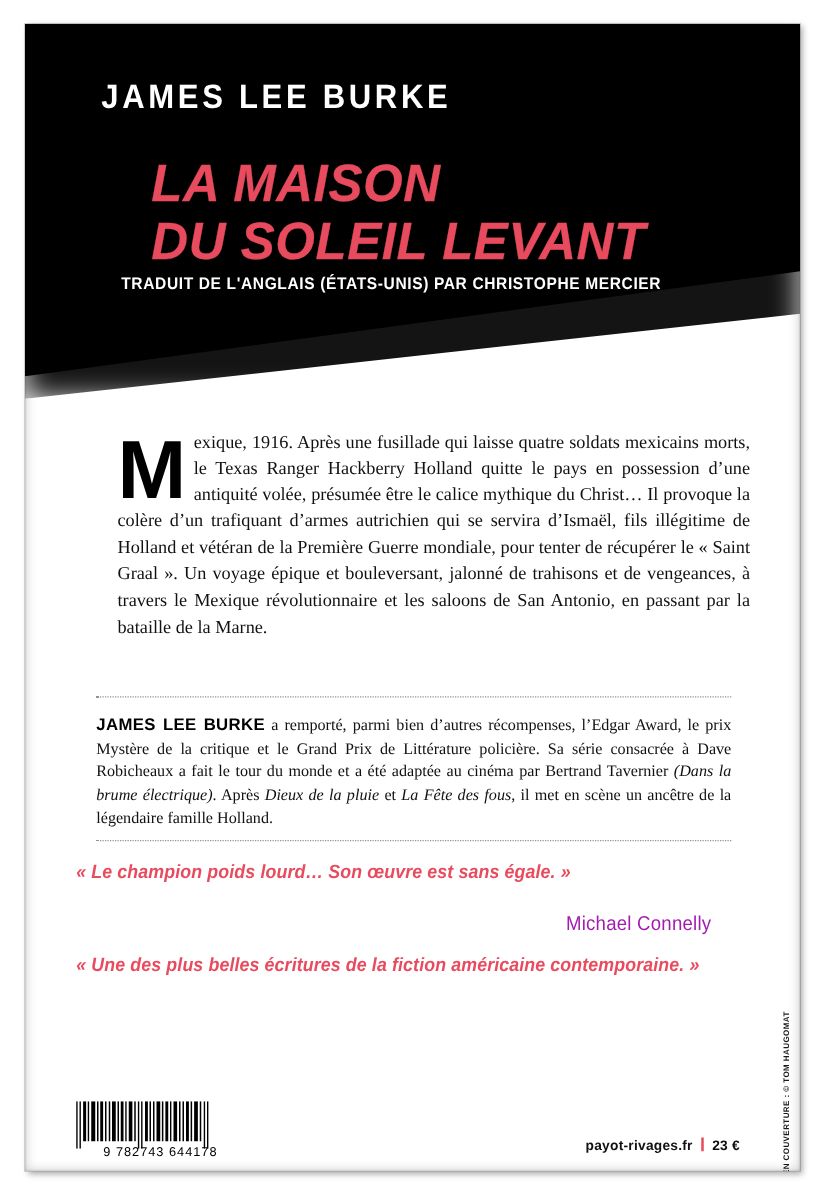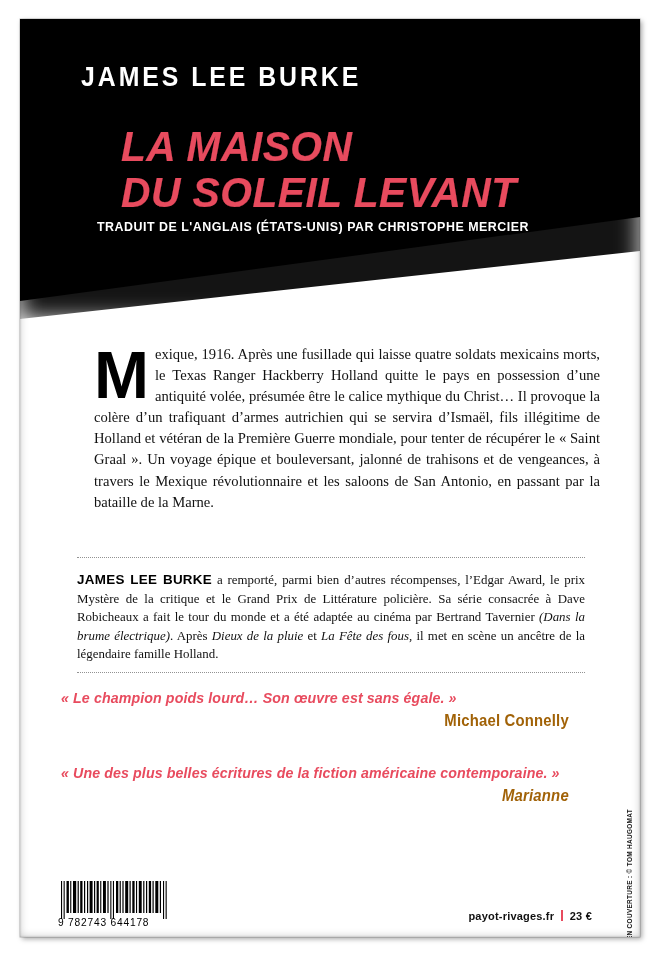--- a/index.html
+++ b/index.html
@@ -193,27 +193,27 @@
     font-style: italic;
     font-weight: 700;
     font-size: 15.3px;
     letter-spacing: 0.1px;
     color: #E84B5E;
     transform: scaleX(0.93);
     transform-origin: left center;
     white-space: nowrap;
   }
   .quote-source {
-    margin-top: 5px;
+    margin-top: 24px;
     text-align: right;
     font-family: "Liberation Sans Narrow", "Liberation Sans", sans-serif;
-    font-weight: 700;
+    font-weight: 400;
     font-size: 16px;
     letter-spacing: 0.2px;
-    color: #a16207;
+    color: #a21caf;
   }
   .quote-source.italic { font-style: italic; }
   .qs-inner {
     display: inline-block;
     transform: scaleX(0.93);
     transform-origin: right center;
   }
 
   
   #footer { position: absolute; left: 0; top: 0; width: 620px; height: 918px; z-index: 30; pointer-events: none; }
@@ -230,20 +230,21 @@
   #barcode-digits {
     position: absolute;
     left: 0;
     top: 36px;
     width: 116px;
     font-family: "Liberation Sans", sans-serif;
     font-size: 10.2px;
     letter-spacing: 0.8px;
     color: #000;
     white-space: nowrap;
+    text-align: right;
   }
 
   #publisher-line {
     position: absolute;
     right: 48px;
     top: 891px;
     font-family: "Liberation Sans Narrow", "Liberation Sans", sans-serif;
     font-weight: 700;
     font-size: 11px;
     color: #111;
@@ -306,21 +307,20 @@
 
     <div class="rule-dotted" id="rule-2"></div>
 
     <div class="quote-block" id="quote-1">
       <div class="quote-text">« Le champion poids lourd… Son œuvre est sans égale. »</div>
       <div class="quote-source"><span class="qs-inner">Michael Connelly</span></div>
     </div>
 
     <div class="quote-block" id="quote-2">
       <div class="quote-text">« Une des plus belles écritures de la fiction américaine contemporaine. »</div>
-      <div class="quote-source italic"><span class="qs-inner">Marianne</span></div>
     </div>
 
   </div>
 
   <div id="footer">
 
     <div id="barcode">
       <svg id="barcode-bars" viewBox="0 0 116 38" preserveAspectRatio="none">
         <rect x="0" y="0" width="116" height="38" fill="#ffffff"></rect>
         <g fill="#000000">

